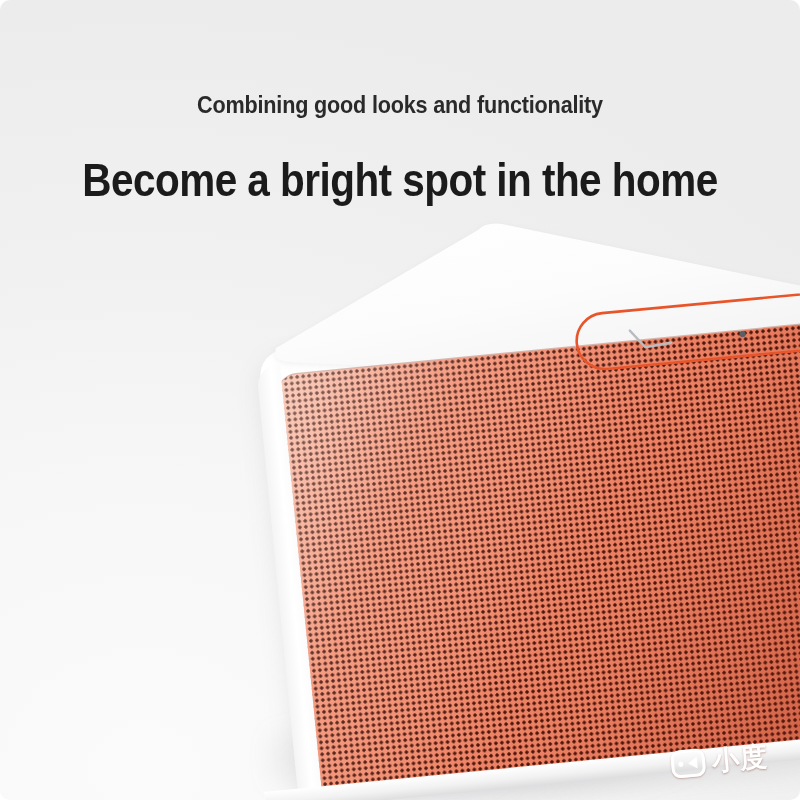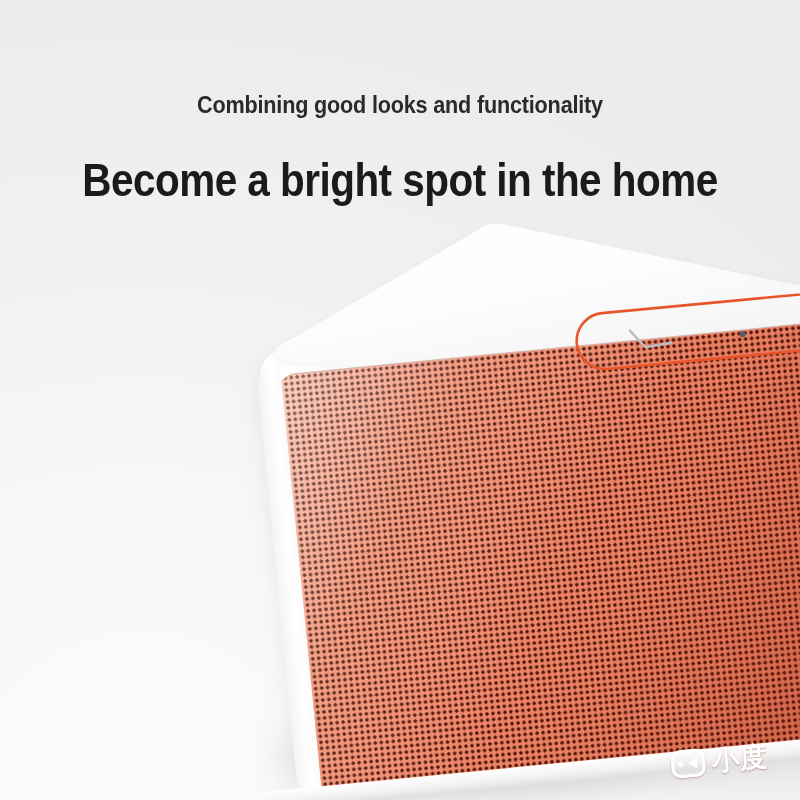--- a/index.html
+++ b/index.html
@@ -10,20 +10,21 @@
     overflow:hidden;
   }
 
   #stage {
     position:relative;
     width:800px; height:800px;
     background:
       radial-gradient(115% 95% at 18% 96%, #fbfbfb 0%, #f7f7f7 38%, #f1f1f1 66%, #ececec 100%),
       linear-gradient(160deg, #e9e9e9 0%, #eeeeee 30%, #f4f4f4 62%, #fafafa 100%);
     overflow:hidden;
+    border-radius:10px;
   }
 
   
   .copy {
     position:absolute;
     left:0; right:0; top:92px;
     text-align:center;
     z-index:40;
   }
   .kicker {

